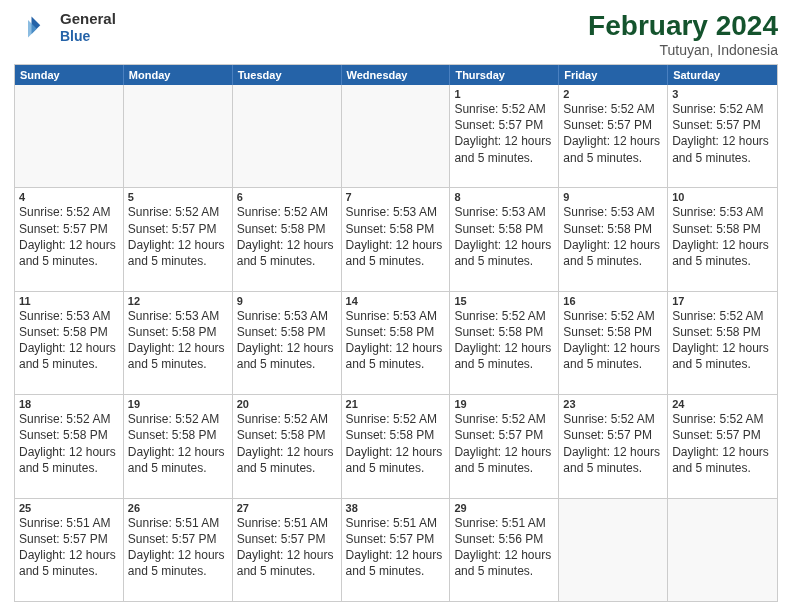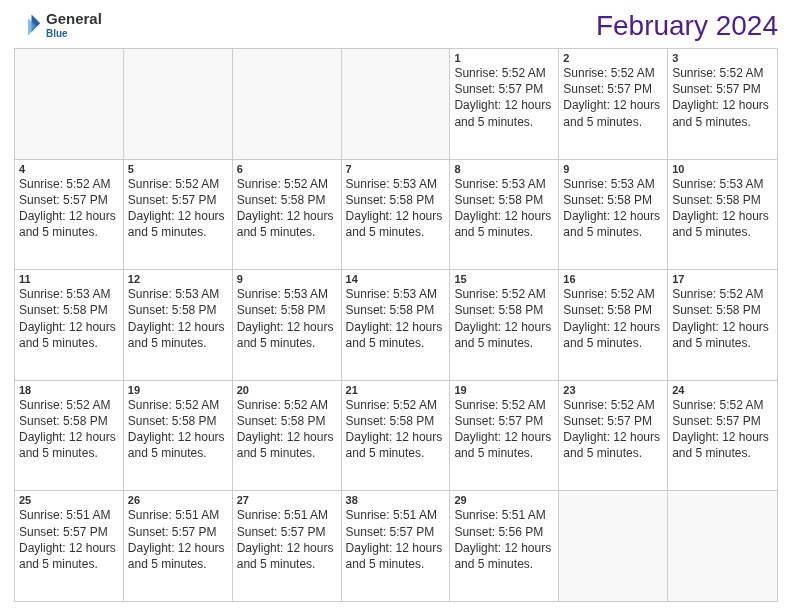--- a/index.html
+++ b/index.html
@@ -19,33 +19,33 @@
     }
     .header {
       display: flex;
       justify-content: space-between;
       align-items: flex-start;
       margin-bottom: 6px;
     }
     .logo {
       display: flex;
       align-items: center;
-      gap: 4px;
+      gap: 18px;
     }
     .logo-icon {
       width: 28px;
       height: 28px;
     }
     .title-block {
       text-align: right;
     }
     .main-title {
       font-size: 28px;
-      font-weight: normal;
-      color: #4c1d95;
+      font-weight: bold;
+      color: #14532d;
     }
     .sub-title {
       font-size: 14px;
       color: #555;
     }
     .calendar {
       flex: 1;
       display: flex;
       flex-direction: column;
       border: 1px solid #ccc;
@@ -110,29 +110,39 @@
 
 <div class="page">
   <div class="header">
     <div class="logo">
       <svg class="logo-icon" viewBox="0 0 32 32">
         <polygon points="20,4 30,14 20,24" fill="#2563a8"></polygon>
         <polygon points="16,8 26,18 16,28" fill="#5a9fd4" opacity="0.7"></polygon>
       </svg>
       <div>
         <div style="font-size:15px;font-weight:bold;color:#333;line-height:1.2;">General</div>
-        <div style="font-size:10px;font-weight:bold;color:#2563a8;line-height:1.2;">Blue</div>
+        <div style="font-size:14px;font-weight:bold;color:#2563a8;line-height:1.2;">Blue</div>
       </div>
     </div>
     <div class="title-block">
       <div class="main-title">February 2024</div>
+      <div class="sub-title">Tutuyan, Indonesia</div>
     </div>
   </div>
 
   <div class="calendar">
+    <div class="cal-header-row">
+    <div class="cal-header-cell">Sunday</div>
+        <div class="cal-header-cell">Monday</div>
+        <div class="cal-header-cell">Tuesday</div>
+        <div class="cal-header-cell">Wednesday</div>
+        <div class="cal-header-cell">Thursday</div>
+        <div class="cal-header-cell">Friday</div>
+        <div class="cal-header-cell">Saturday</div>
+      </div>
     <div class="cal-body">
     <div class="cal-week">
           <div class="cal-cell empty"></div>
           <div class="cal-cell empty"></div>
           <div class="cal-cell empty"></div>
           <div class="cal-cell empty"></div>
           <div class="cal-cell">
             <div class="day-num">1</div>
             <div class="day-info">Sunrise: 5:52 AM<br>Sunset: 5:57 PM<br>Daylight: 12 hours<br>and 5 minutes.</div>
           </div>

